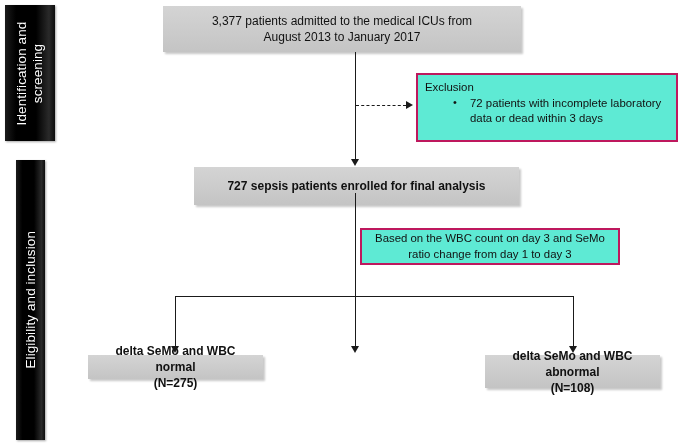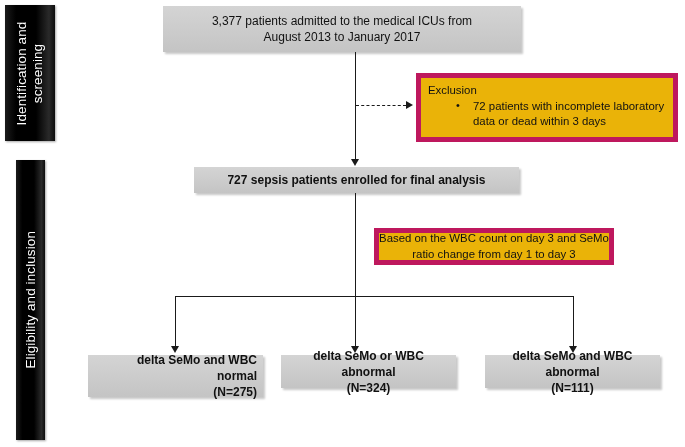--- a/index.html
+++ b/index.html
@@ -55,22 +55,22 @@
     line-height: 16px;
     color: #111111;
     white-space: pre-line;
     padding: 0 6px;
   }
   .gbox.bold .txt { font-weight: bold; }
 
   
   .wbox {
     position: absolute;
-    background: #eab308;
-    border: 5px solid #be185d;
+    background: #5eead4;
+    border: 2px solid #be185d;
     box-sizing: border-box;
   }
   .wbox .txt {
     font-size: 11.4px;
     line-height: 15.4px;
     color: #111111;
     white-space: pre-line;
   }
   .wbox.centered {
     display: flex;
@@ -158,42 +158,38 @@
   </div>
 
   <div class="wbox" style="left:416px; top:73px; width:262px; height:69px;">
     <div class="excl-title">Exclusion</div>
     <ul class="excl-list">
       <li style="white-space: pre-line; margin-left: 12px;">72 patients with incomplete laboratory
 data or dead within 3 days</li>
     </ul>
   </div>
 
-  <div class="gbox bold" style="left:194px; top:167px; width:325px; height:26px;">
+  <div class="gbox bold" style="left:194px; top:167px; width:325px; height:38px;">
     <span class="txt">727 sepsis patients enrolled for final analysis</span>
   </div>
 
-  <div class="wbox centered" style="left:374px; top:228px; width:240px; height:37px;">
+  <div class="wbox centered" style="left:360px; top:228px; width:260px; height:37px;">
     <span class="txt">Based on the WBC count on day 3 and SeMo
 ratio change from day 1 to day 3</span>
   </div>
 
-  <div class="gbox bold" style="left:88px; top:355px; width:175px; height:42px;text-align:right;">
+  <div class="gbox bold" style="left:88px; top:355px; width:175px; height:24px;">
     <span class="txt">delta SeMo and  WBC normal
 (N=275)</span>
   </div>
 
-  <div class="gbox bold" style="left:281px; top:355px; width:175px; height:33px;">
-    <span class="txt">delta SeMo or WBC abnormal
-(N=324)</span>
-  </div>
 
   <div class="gbox bold" style="left:485px; top:355px; width:175px; height:33px;">
     <span class="txt">delta SeMo and WBC abnormal
-(N=111)</span>
+(N=108)</span>
   </div>
 
   <div class="vline" style="left:355px; top:52px; height:108px;"></div>
   <div class="arrow-down" style="left:351px; top:159px;"></div>
 
   <div class="dashline" style="left:356px; top:105px; width:50px;"></div>
   <div class="arrow-right" style="left:406px; top:101px;"></div>
 
   <div class="vline" style="left:355px; top:193px; height:103px;"></div>
 

